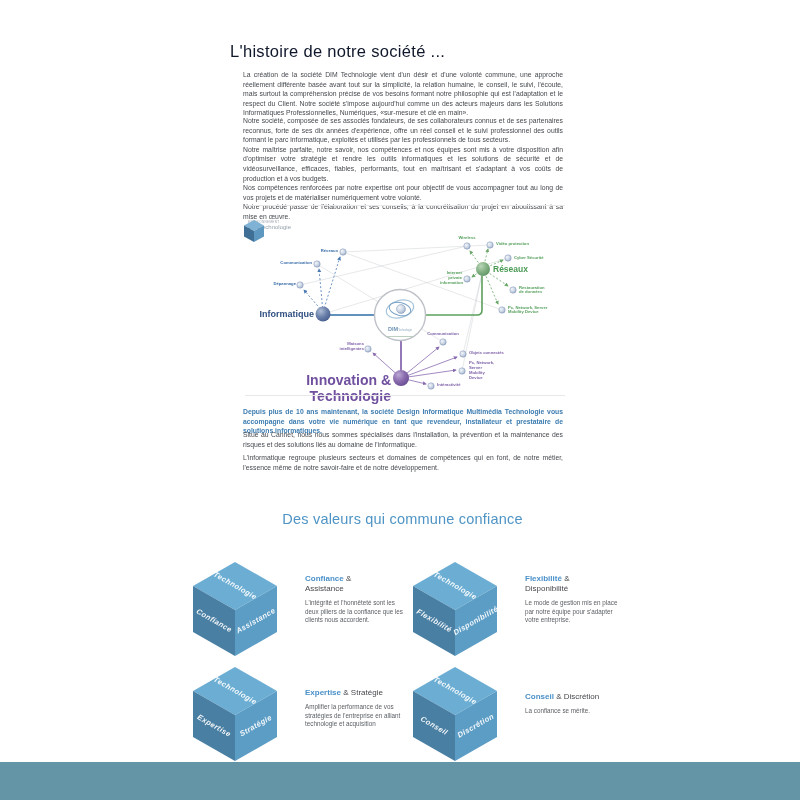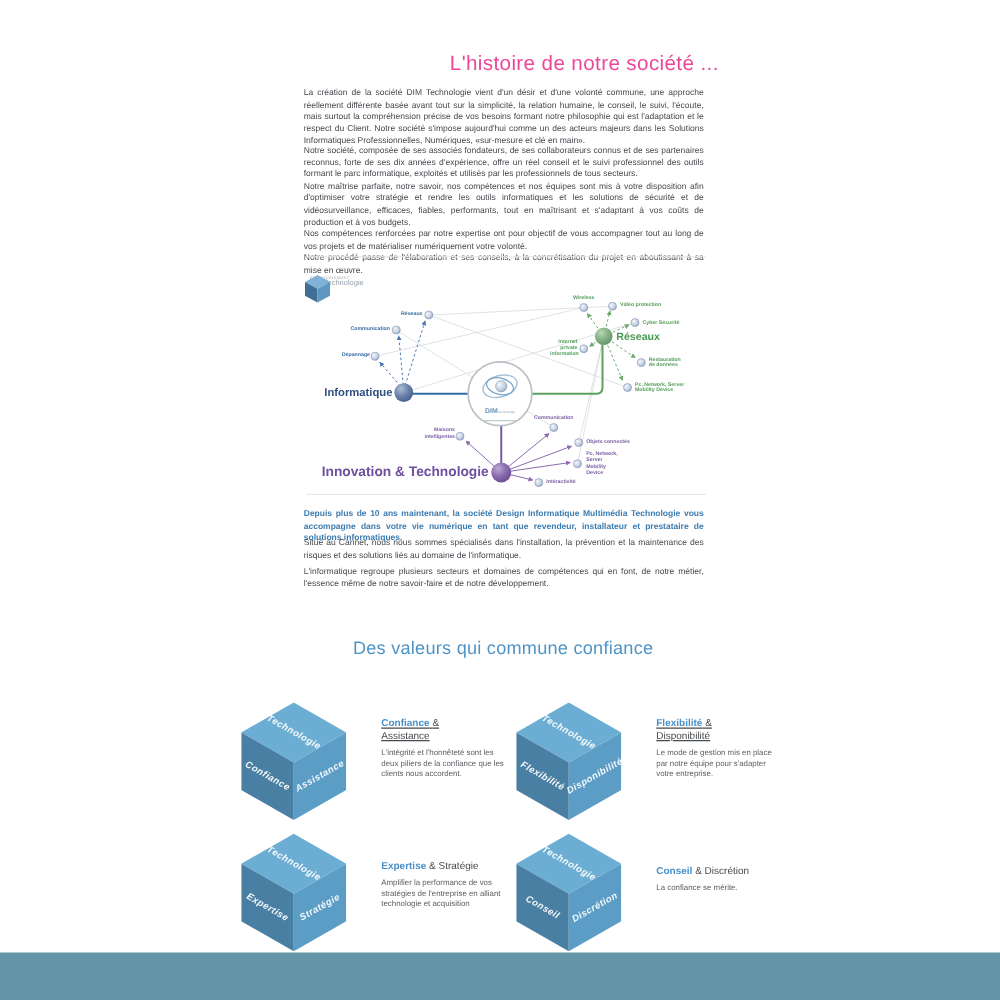--- a/index.html
+++ b/index.html
@@ -1,59 +1,59 @@
 <!DOCTYPE html>
 <html><head>
 <meta charset="utf-8">
 <style>
   html,body{margin:0;padding:0;background:#fff;}
   .page{position:relative;width:800px;height:800px;background:#ffffff;overflow:hidden;
         font-family:"Liberation Sans",sans-serif;color:#45494e;}
   .abs{position:absolute;}
   
-  .h1{left:230px;top:42px;width:345px;text-align:right;font-size:16.5px;font-weight:400;
-      color:#ec4899;letter-spacing:.3px;}
+  .h1{left:230px;top:42px;width:345px;text-align:left;font-size:16.5px;font-weight:400;
+      color:#0f172a;letter-spacing:.3px;}
   .body-txt{font-size:6.8px;line-height:9.6px;text-align:justify;color:#45494e;}
   .p1{left:243px;top:70px;width:320px;}
   .p2{left:243px;top:116px;width:320px;}
   .p2 p{margin:0;}
   .divider{left:245px;width:320px;height:0;border-top:1px solid #e8e8e8;}
   .hl{left:243px;top:407px;width:320px;font-size:6.8px;line-height:9.6px;font-weight:bold;
       color:#3c7cb0;text-align:justify;}
   .p3{left:243px;top:430px;width:320px;}
   .p4{left:243px;top:453px;width:320px;}
   
   .diagram{left:230px;top:215px;width:345px;height:180px;}
   .diagram svg{position:absolute;left:0;top:0;}
   .lbl{position:absolute;font-size:4.2px;font-weight:bold;line-height:1.18;}
   .lb{color:#3a6ea8;} .lg{color:#55a05c;} .lp{color:#7e62a8;}
   .r{text-align:right;} .c{text-align:center;}
   .main-lbl{position:absolute;font-weight:bold;}
   .m-blue{font-size:9px;color:#2f4f80;}
   .m-green{font-size:8.5px;color:#4a9a55;}
-  .m-purple{font-size:11px;color:#6f4f9e;}
+  .m-purple{font-size:14px;color:#6f4f9e;}
   .dlogo{position:absolute;left:14px;top:5px;display:flex;align-items:center;}
   .dlogo-txt{margin-left:4px;}
   .dlogo-env{font-size:3px;letter-spacing:.4px;color:#9aa3ad;}
   .dlogo-brand{font-size:6px;color:#94a0ac;}
   .dlogo-brand b{color:#39424e;}
   .clogo{position:absolute;left:146px;top:103px;width:48px;text-align:center;line-height:1;}
   .clogo-b{font-size:5.5px;font-weight:bold;color:#6d93b4;}
   .clogo-l{font-size:2.6px;color:#8fa9bf;}
   .clogo-bar{width:26px;height:1px;background:#bccfc0;margin:1.5px auto 0 auto;}
   
   .h2{left:230px;top:511px;width:345px;text-align:center;font-size:14.5px;font-weight:400;
       color:#4f94c5;letter-spacing:.2px;}
   .cube{position:absolute;width:84px;height:94px;}
   .face-t{fill:#ffffff;font-size:7.5px;font-weight:bold;font-style:italic;text-anchor:middle;
           letter-spacing:.4px;opacity:.93;font-family:"Liberation Sans",sans-serif;}
   .card-txt{position:absolute;width:102px;}
   .card-h{margin:0 0 5px 0;font-size:8px;line-height:10px;font-weight:400;color:#46494d;}
   .card-h .acc{color:#4a90c9;font-weight:bold;}
-  .card-h.narrow{max-width:66px;text-decoration:underline;}
+  .card-h.narrow{max-width:66px;}
   .card-b{font-size:6.3px;line-height:8.6px;color:#5a5e63;}
   .footer{left:0;top:762px;width:800px;height:38px;background:#6495a7;}
 </style>
 </head>
 <body>
 
 <div class="page">
 
   <div class="abs h1">L'histoire de notre société ...</div>
 

